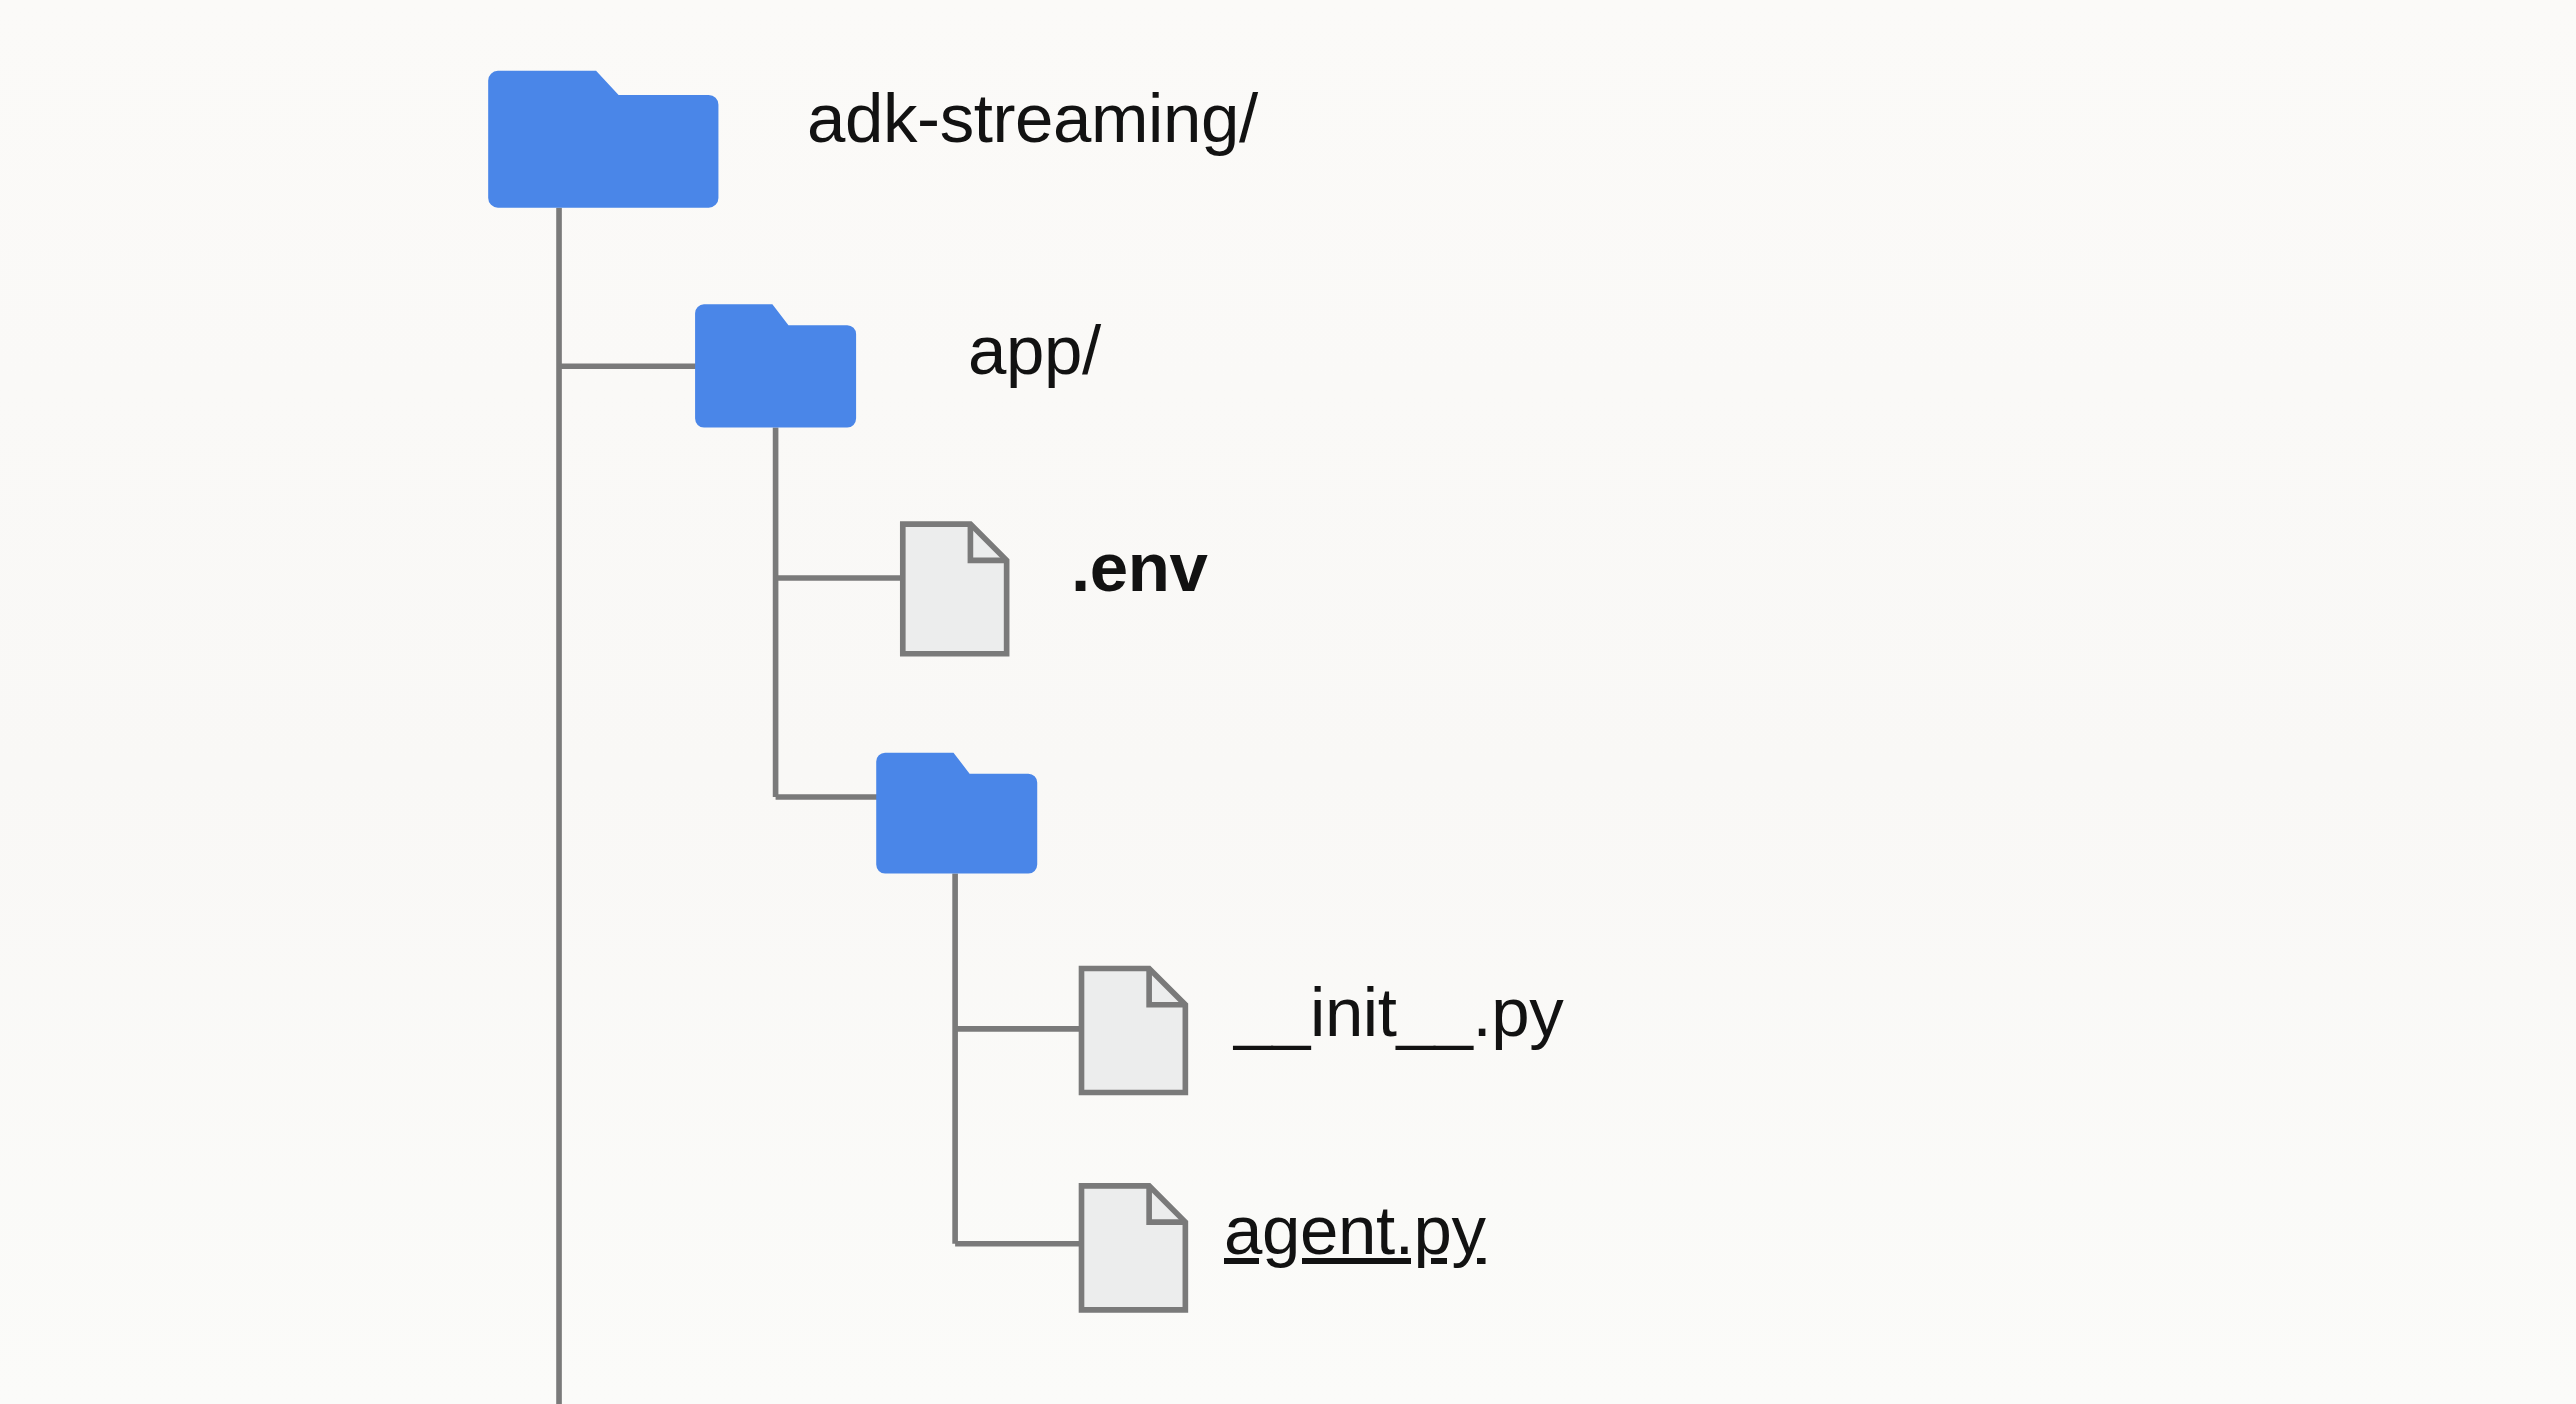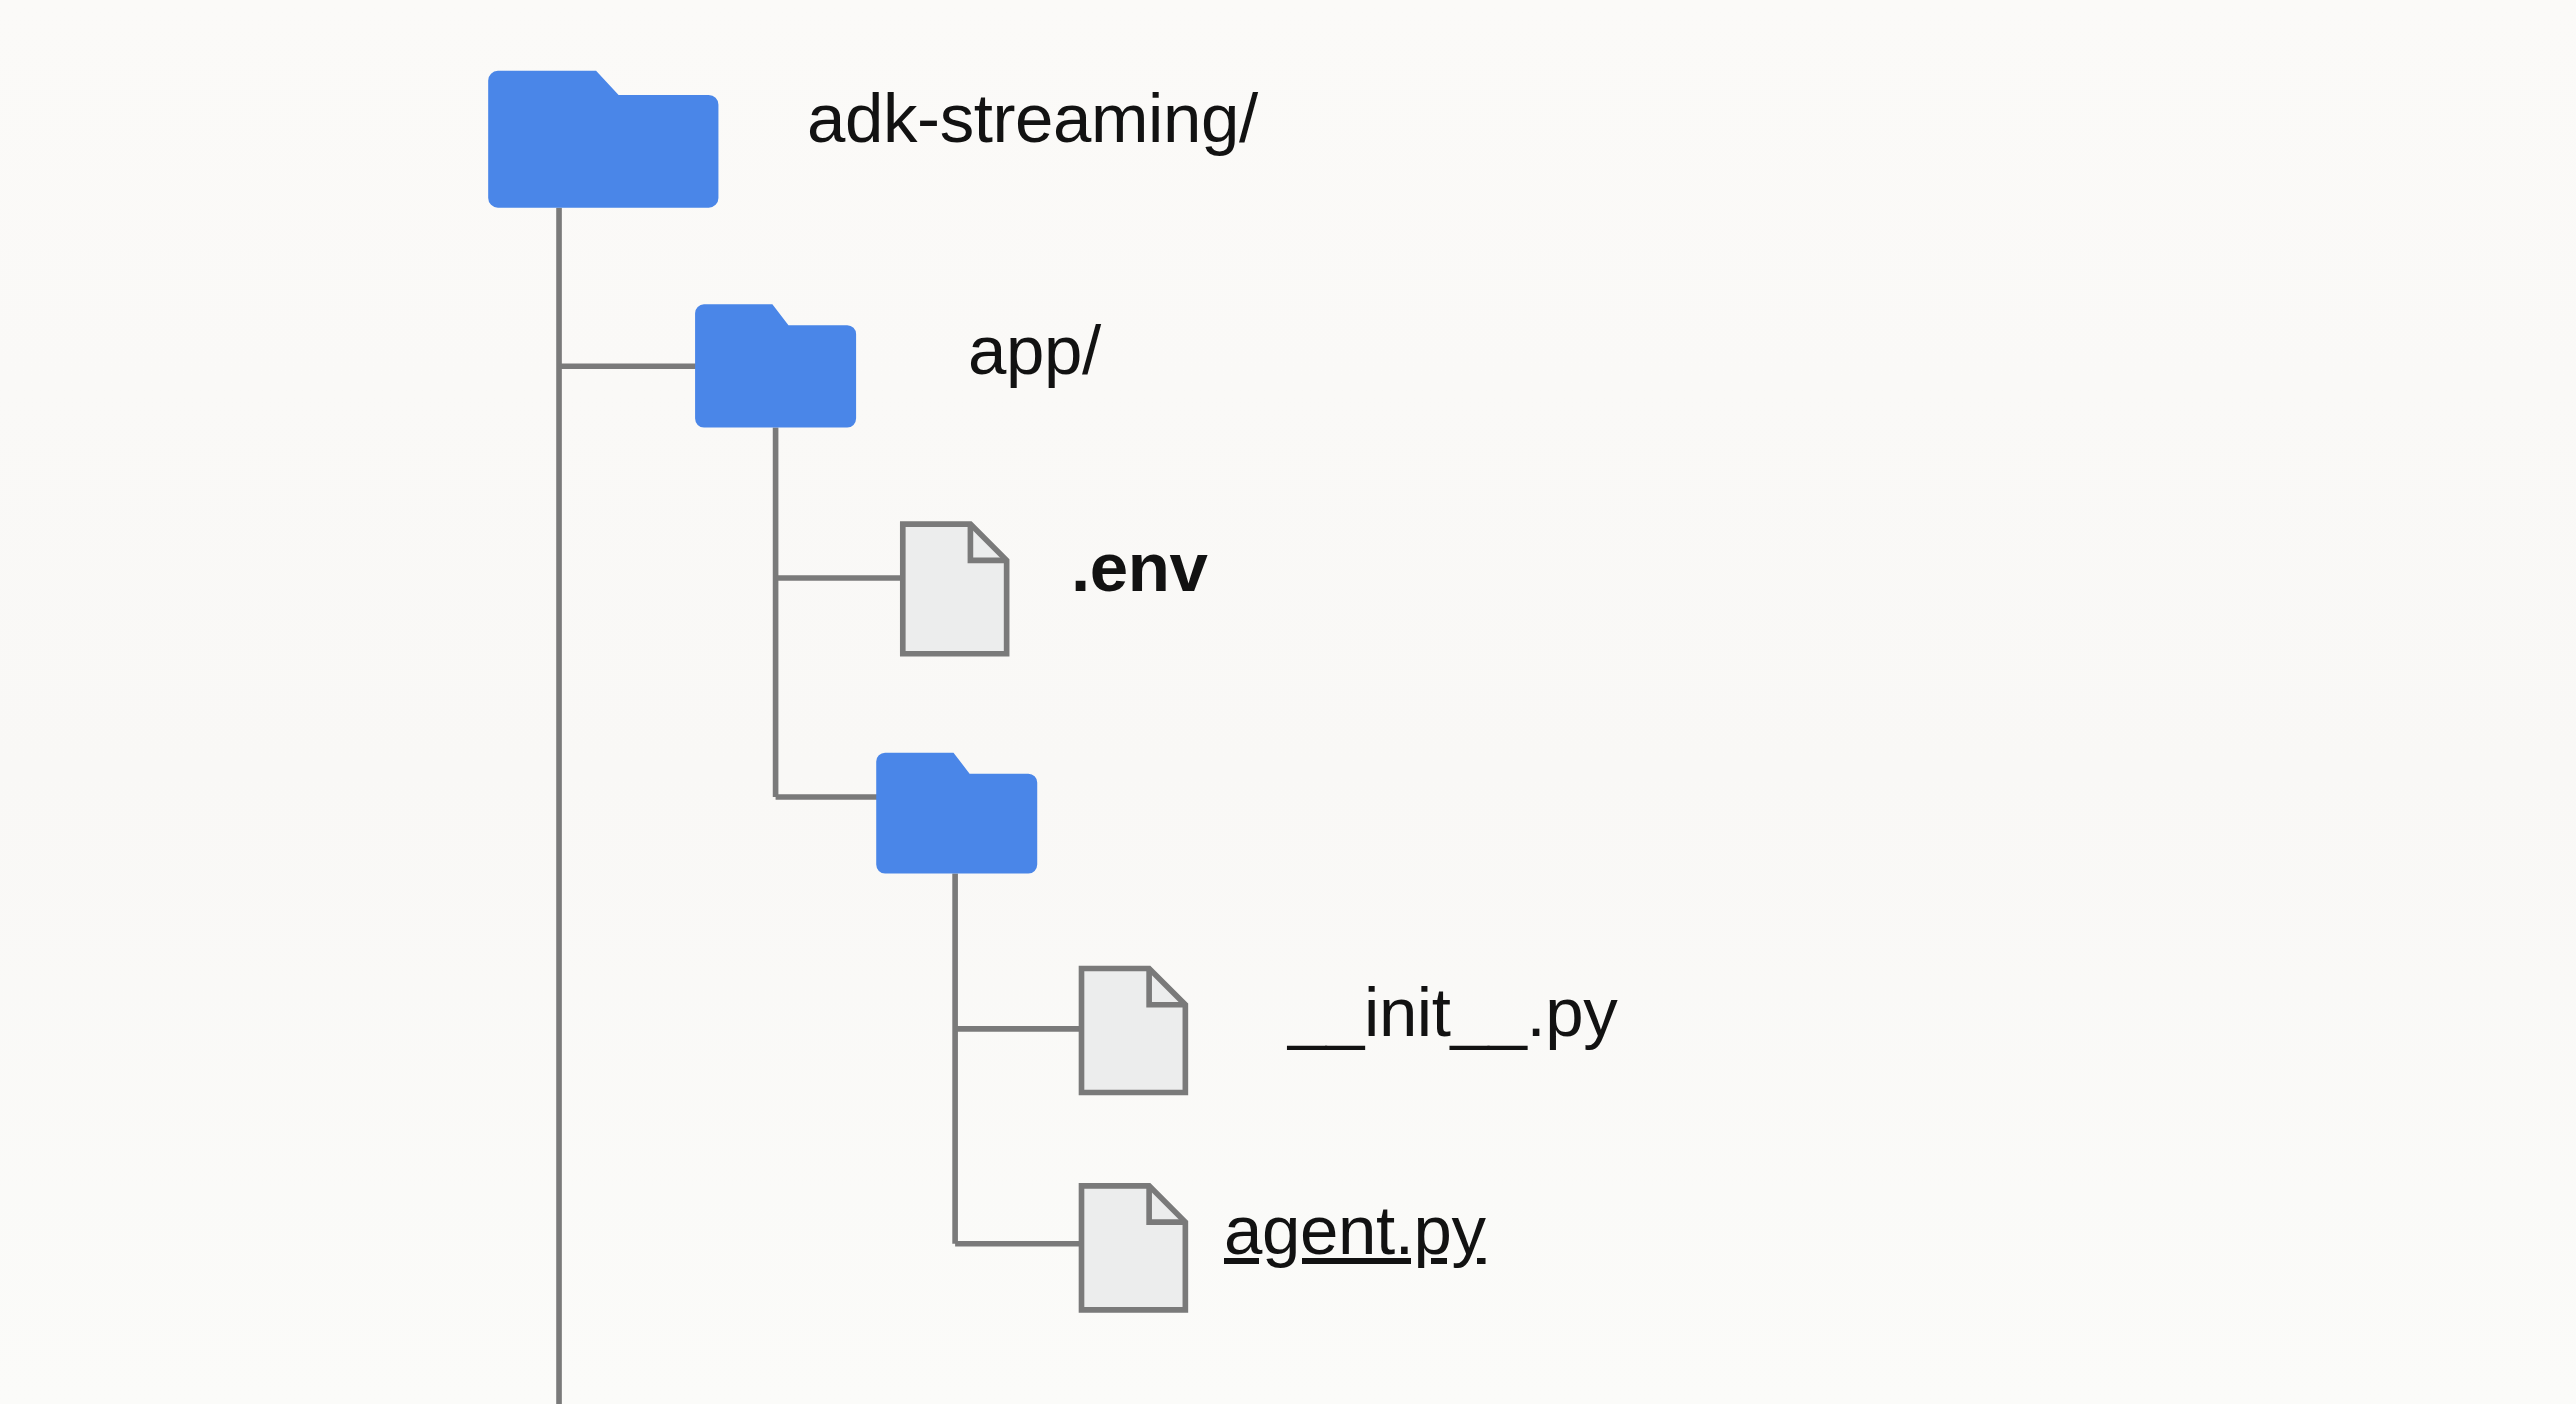--- a/index.html
+++ b/index.html
@@ -40,21 +40,21 @@
     font-size: 69px;
     line-height: 1;
     letter-spacing: -0.4px;
     white-space: nowrap;
     font-weight: 400;
   }
   .lbl-root   { left: 797px;  top: 84px; margin-left: 10px;  }
   .lbl-app    { left: 968px; top: 316px;  }
   .lbl-env    { left: 1071px; top: 533px; font-weight: bold;  }
   .lbl-gsa    { left: 1083px; top: 765px;  }
-  .lbl-init   { left: 1288px; top: 978px; }
+  .lbl-init   { left: 1234px; top: 978px; }
   .lbl-agent  { left: 1224px; top: 1196px; text-decoration: underline; }
 </style>
 </head>
 <body>
 
 <div id="stage">
 
   <svg id="tree-svg" viewBox="0 0 3199 1744" xmlns="http://www.w3.org/2000/svg">
 
     <g stroke="#7a7a7a" stroke-width="7" fill="none" stroke-linecap="butt">

